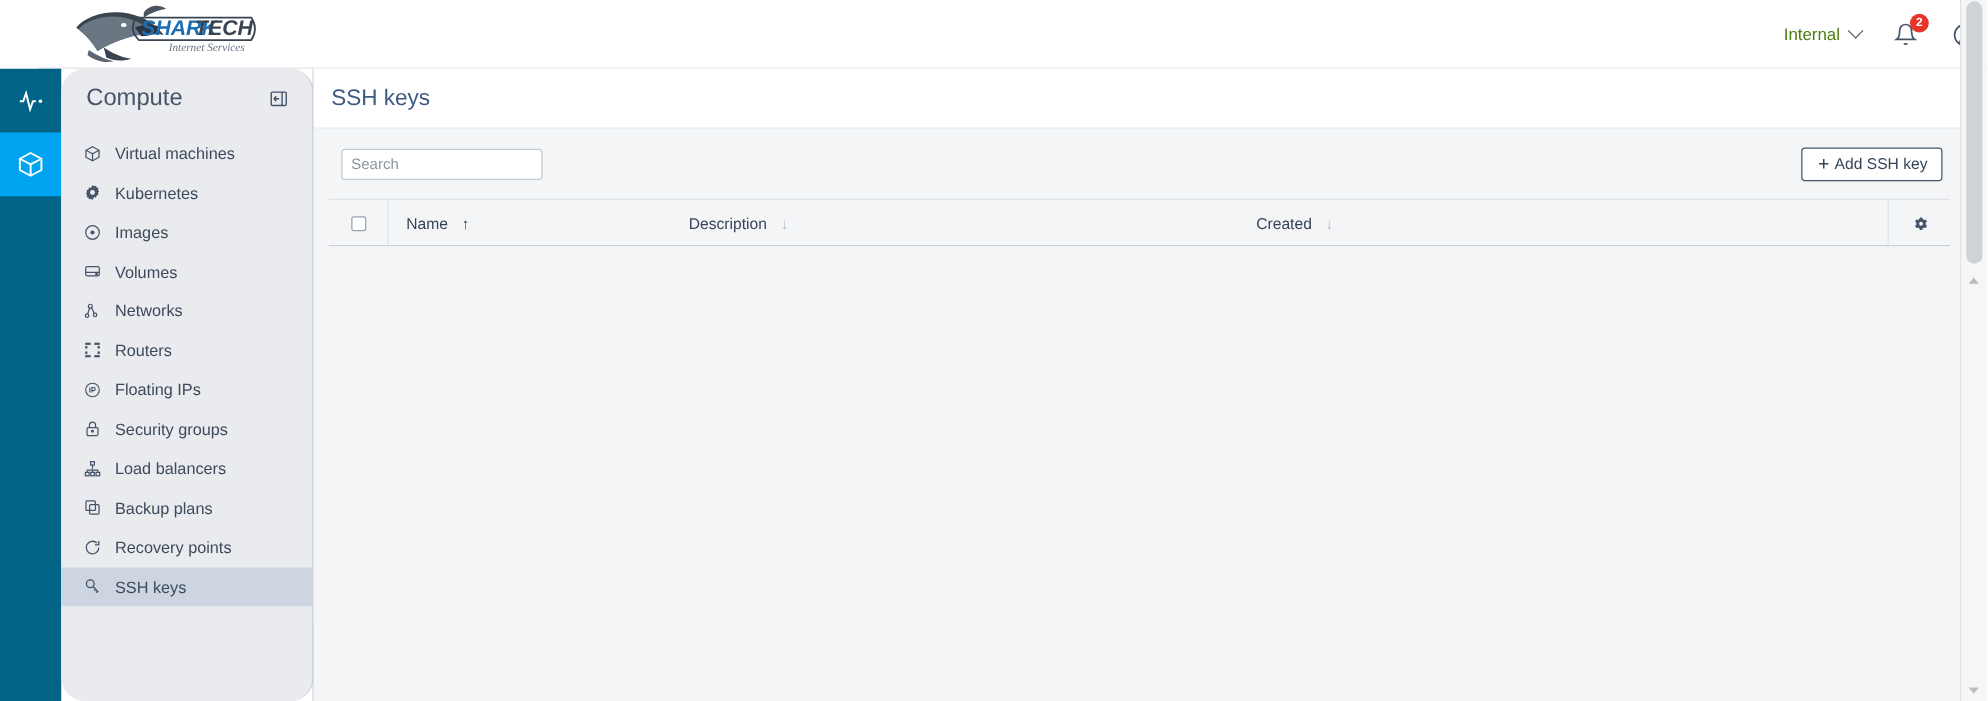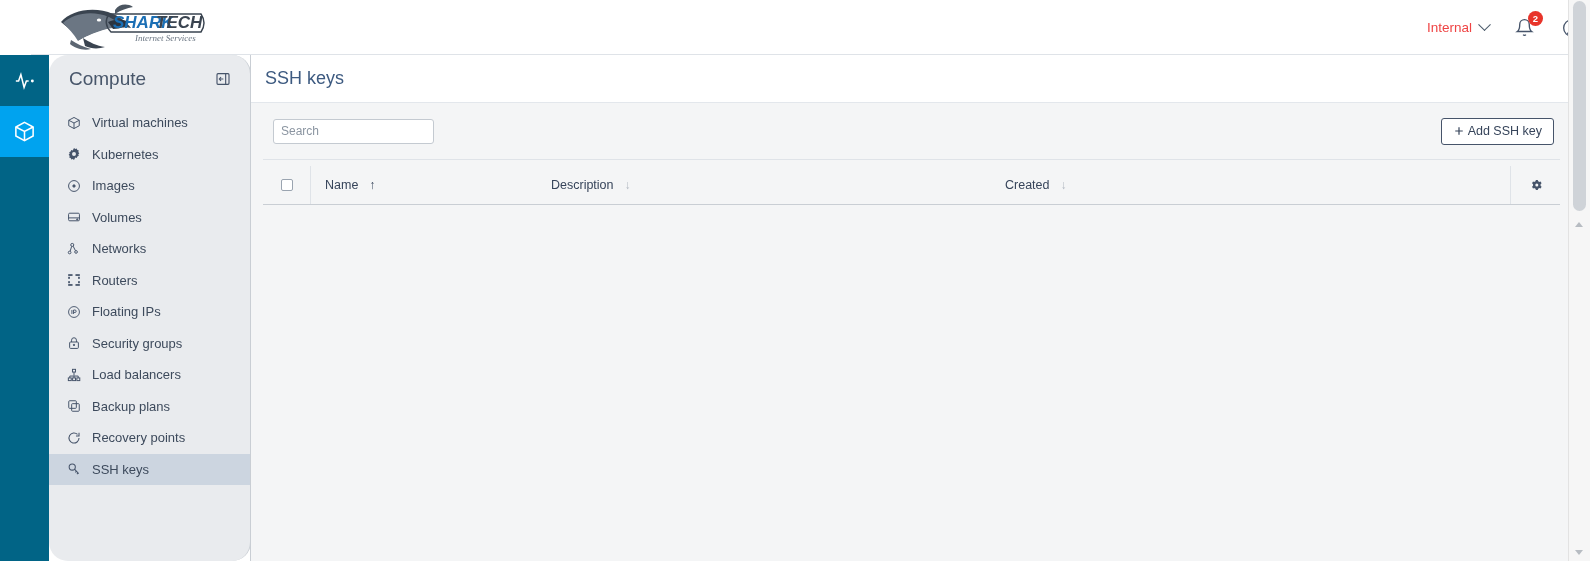--- a/index.html
+++ b/index.html
@@ -21,21 +21,21 @@
     position: absolute; left: 22px; top: 2px; width: 160px; height: 50px;
   }
   .logo-wrap svg { display: block; }
 
   .topbar-right {
     position: absolute; right: 14px; top: 0; height: 55px;
     display: flex; align-items: center; gap: 22px;
   }
   .tenant {
     display: flex; align-items: center; gap: 8px;
-    font-size: 13.5px; color: #ef4444; cursor: pointer;
+    font-size: 13.5px; color: #4d7c0f; cursor: pointer;
   }
   .chev { width: 9px; height: 9px; border-right: 1.6px solid #4a5a6a;
           border-bottom: 1.6px solid #4a5a6a; transform: rotate(45deg) translate(-2px,-2px); }
   .icon-btn { position: relative; width: 26px; height: 26px; cursor: pointer;
               display: flex; align-items: center; justify-content: center; }
   .badge {
     position: absolute; right: -6px; top: -4px;
     min-width: 15px; height: 15px; border-radius: 8px; background: #e8342a;
     color: #fff; font-size: 9.5px; font-weight: bold;
     display: flex; align-items: center; justify-content: center; padding: 0 3px;
@@ -98,21 +98,21 @@
   .add-btn {
     height: 27px; background: #fff; border: 1px solid #46546a; border-radius: 3px;
     display: flex; align-items: center; gap: 3px; padding: 11px 11px;
     font-size: 12.5px; color: #36445a; cursor: pointer;
     font-family: "Liberation Sans", sans-serif;
   }
 
   
   .table-wrap { background: #f4f5f6; }
   .thead {
-    display: flex; align-items: flex-end; height: 46px;
+    display: flex; align-items: flex-start; height: 38px;
     background: #f4f5f6; border-top: 1px solid #dfe3e8; border-bottom: 1px solid #c9ced4;
     margin: 0 8px 0 12px;
   }
   .th {
     display: flex; align-items: center; gap: 11px; height: 38px;
     font-size: 12.5px; color: #36445a;
   }
   .th-check { width: 48px; justify-content: center; border-right: 1px solid #dfe3e8; }
   .th-name { width: 240px; padding-left: 14px; }
   .th-desc { width: 454px; }

